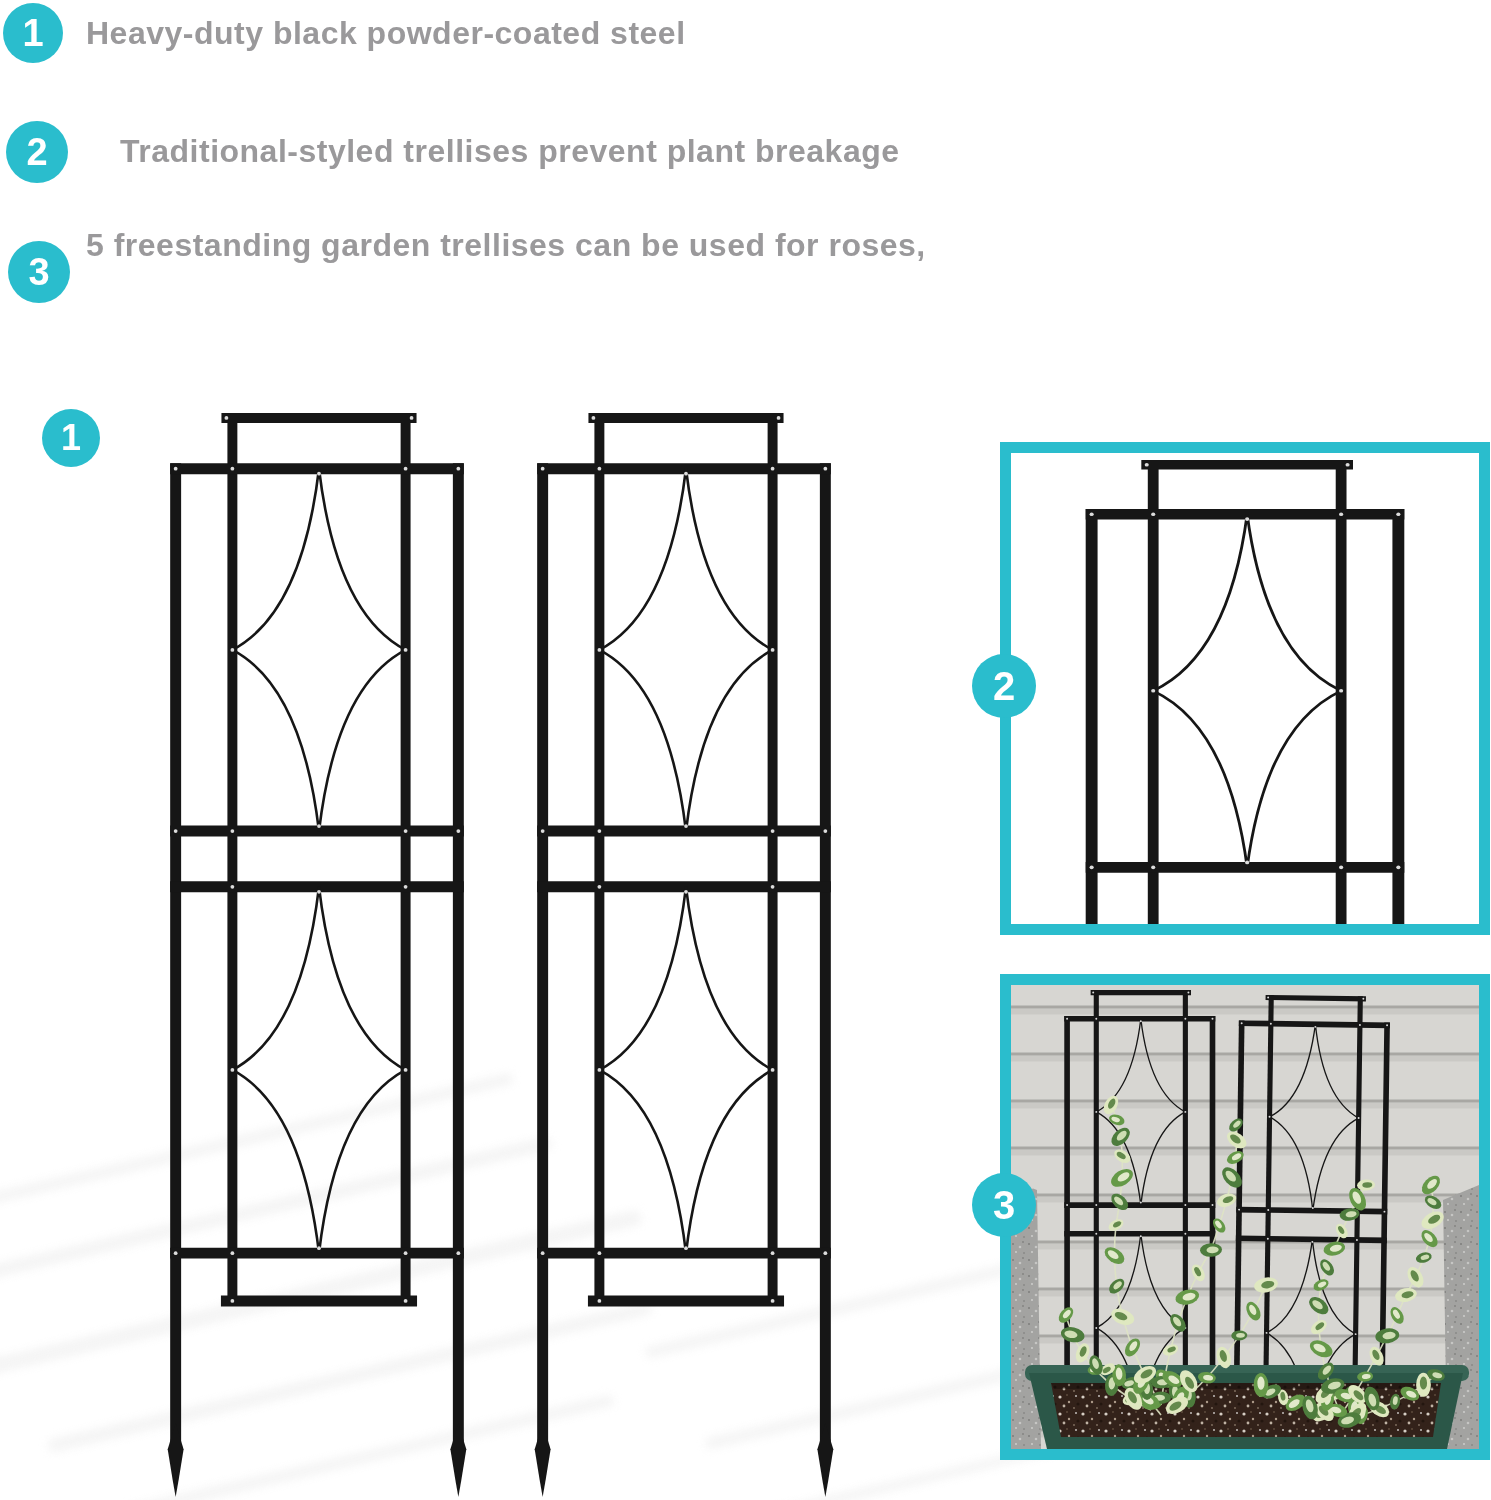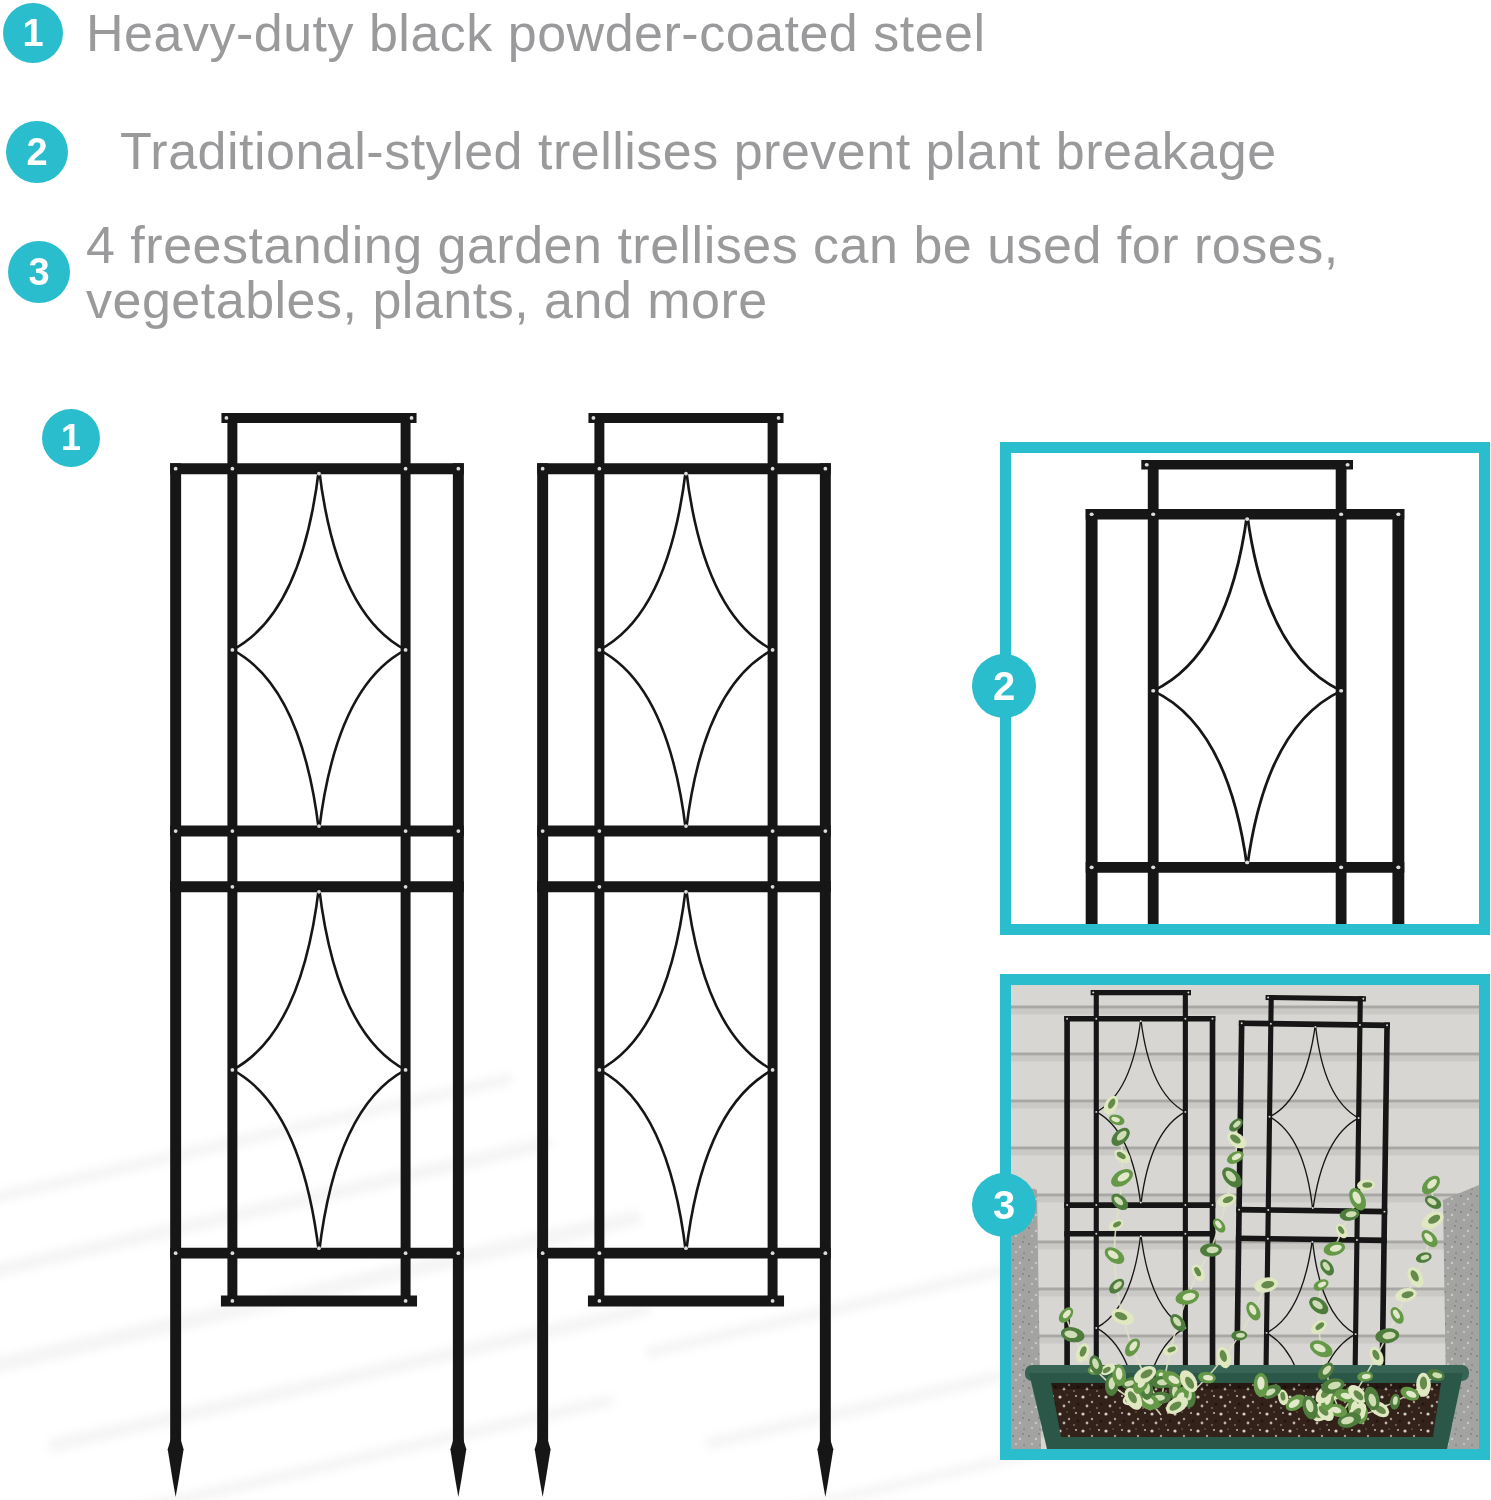--- a/index.html
+++ b/index.html
@@ -14,22 +14,22 @@
   }
   .badge{
     position:absolute;border-radius:50%;background:var(--accent);
     color:#fff;display:flex;align-items:center;justify-content:center;
     font-weight:bold;z-index:30;
   }
   .badge.b60{width:60px;height:60px;font-size:38px;}
   .badge.b64{width:64px;height:64px;font-size:40px;}
   .badge.b58{width:58px;height:58px;font-size:36px;}
   .bullet-text{
-    position:absolute;color:var(--gray);font-weight:normal;
-    font-size:52px;letter-spacing:0.5px;line-height:55px;white-space:nowrap;
+    position:absolute;color:var(--gray);font-weight:bold;
+    font-size:32px;letter-spacing:0.5px;line-height:55px;white-space:nowrap;
   }
   .inset-box{
     position:absolute;background:#fff;border:11px solid var(--accent);
     box-sizing:border-box;z-index:10;
   }
   .inset-box svg{display:block;}
   .trellis-wrap{position:absolute;z-index:5;}
   .shadow-line{
     position:absolute;background:#ededed;opacity:.55;border-radius:8px;
     transform:rotate(-13deg);filter:blur(4px);z-index:1;
@@ -45,22 +45,21 @@
     <span>Heavy-duty black powder-coated steel</span>
   </div>
 
   <div class="badge b60" style="left:6px;top:121px;width:62px;height:62px;">2</div>
   <div class="bullet-text" style="left:86px;top:124px;margin-left:34px;">
     <span>Traditional-styled trellises prevent plant breakage</span>
   </div>
 
   <div class="badge b60" style="left:8px;top:241px;width:62px;height:62px;">3</div>
   <div class="bullet-text" style="left:86px;top:218px;">
-    <span style="display:block;">4 freestanding garden trellises can be used for roses,</span>
-    <span style="display:block;">vegetables, plants, and more</span>
+    <span style="display:block;">5 freestanding garden trellises can be used for roses,</span>
   </div>
 
   <div class="shadow-line" style="left:-40px;top:1135px;width:560px;height:12px;"></div>
   <div class="shadow-line" style="left:-60px;top:1205px;width:620px;height:14px;"></div>
   <div class="shadow-line" style="left:-30px;top:1285px;width:680px;height:16px;"></div>
   <div class="shadow-line" style="left:40px;top:1370px;width:620px;height:14px;"></div>
   <div class="shadow-line" style="left:120px;top:1450px;width:500px;height:12px;"></div>
   <div class="shadow-line" style="left:640px;top:1300px;width:420px;height:12px;"></div>
   <div class="shadow-line" style="left:700px;top:1390px;width:430px;height:12px;"></div>
   <div class="shadow-line" style="left:760px;top:1470px;width:360px;height:10px;"></div>

